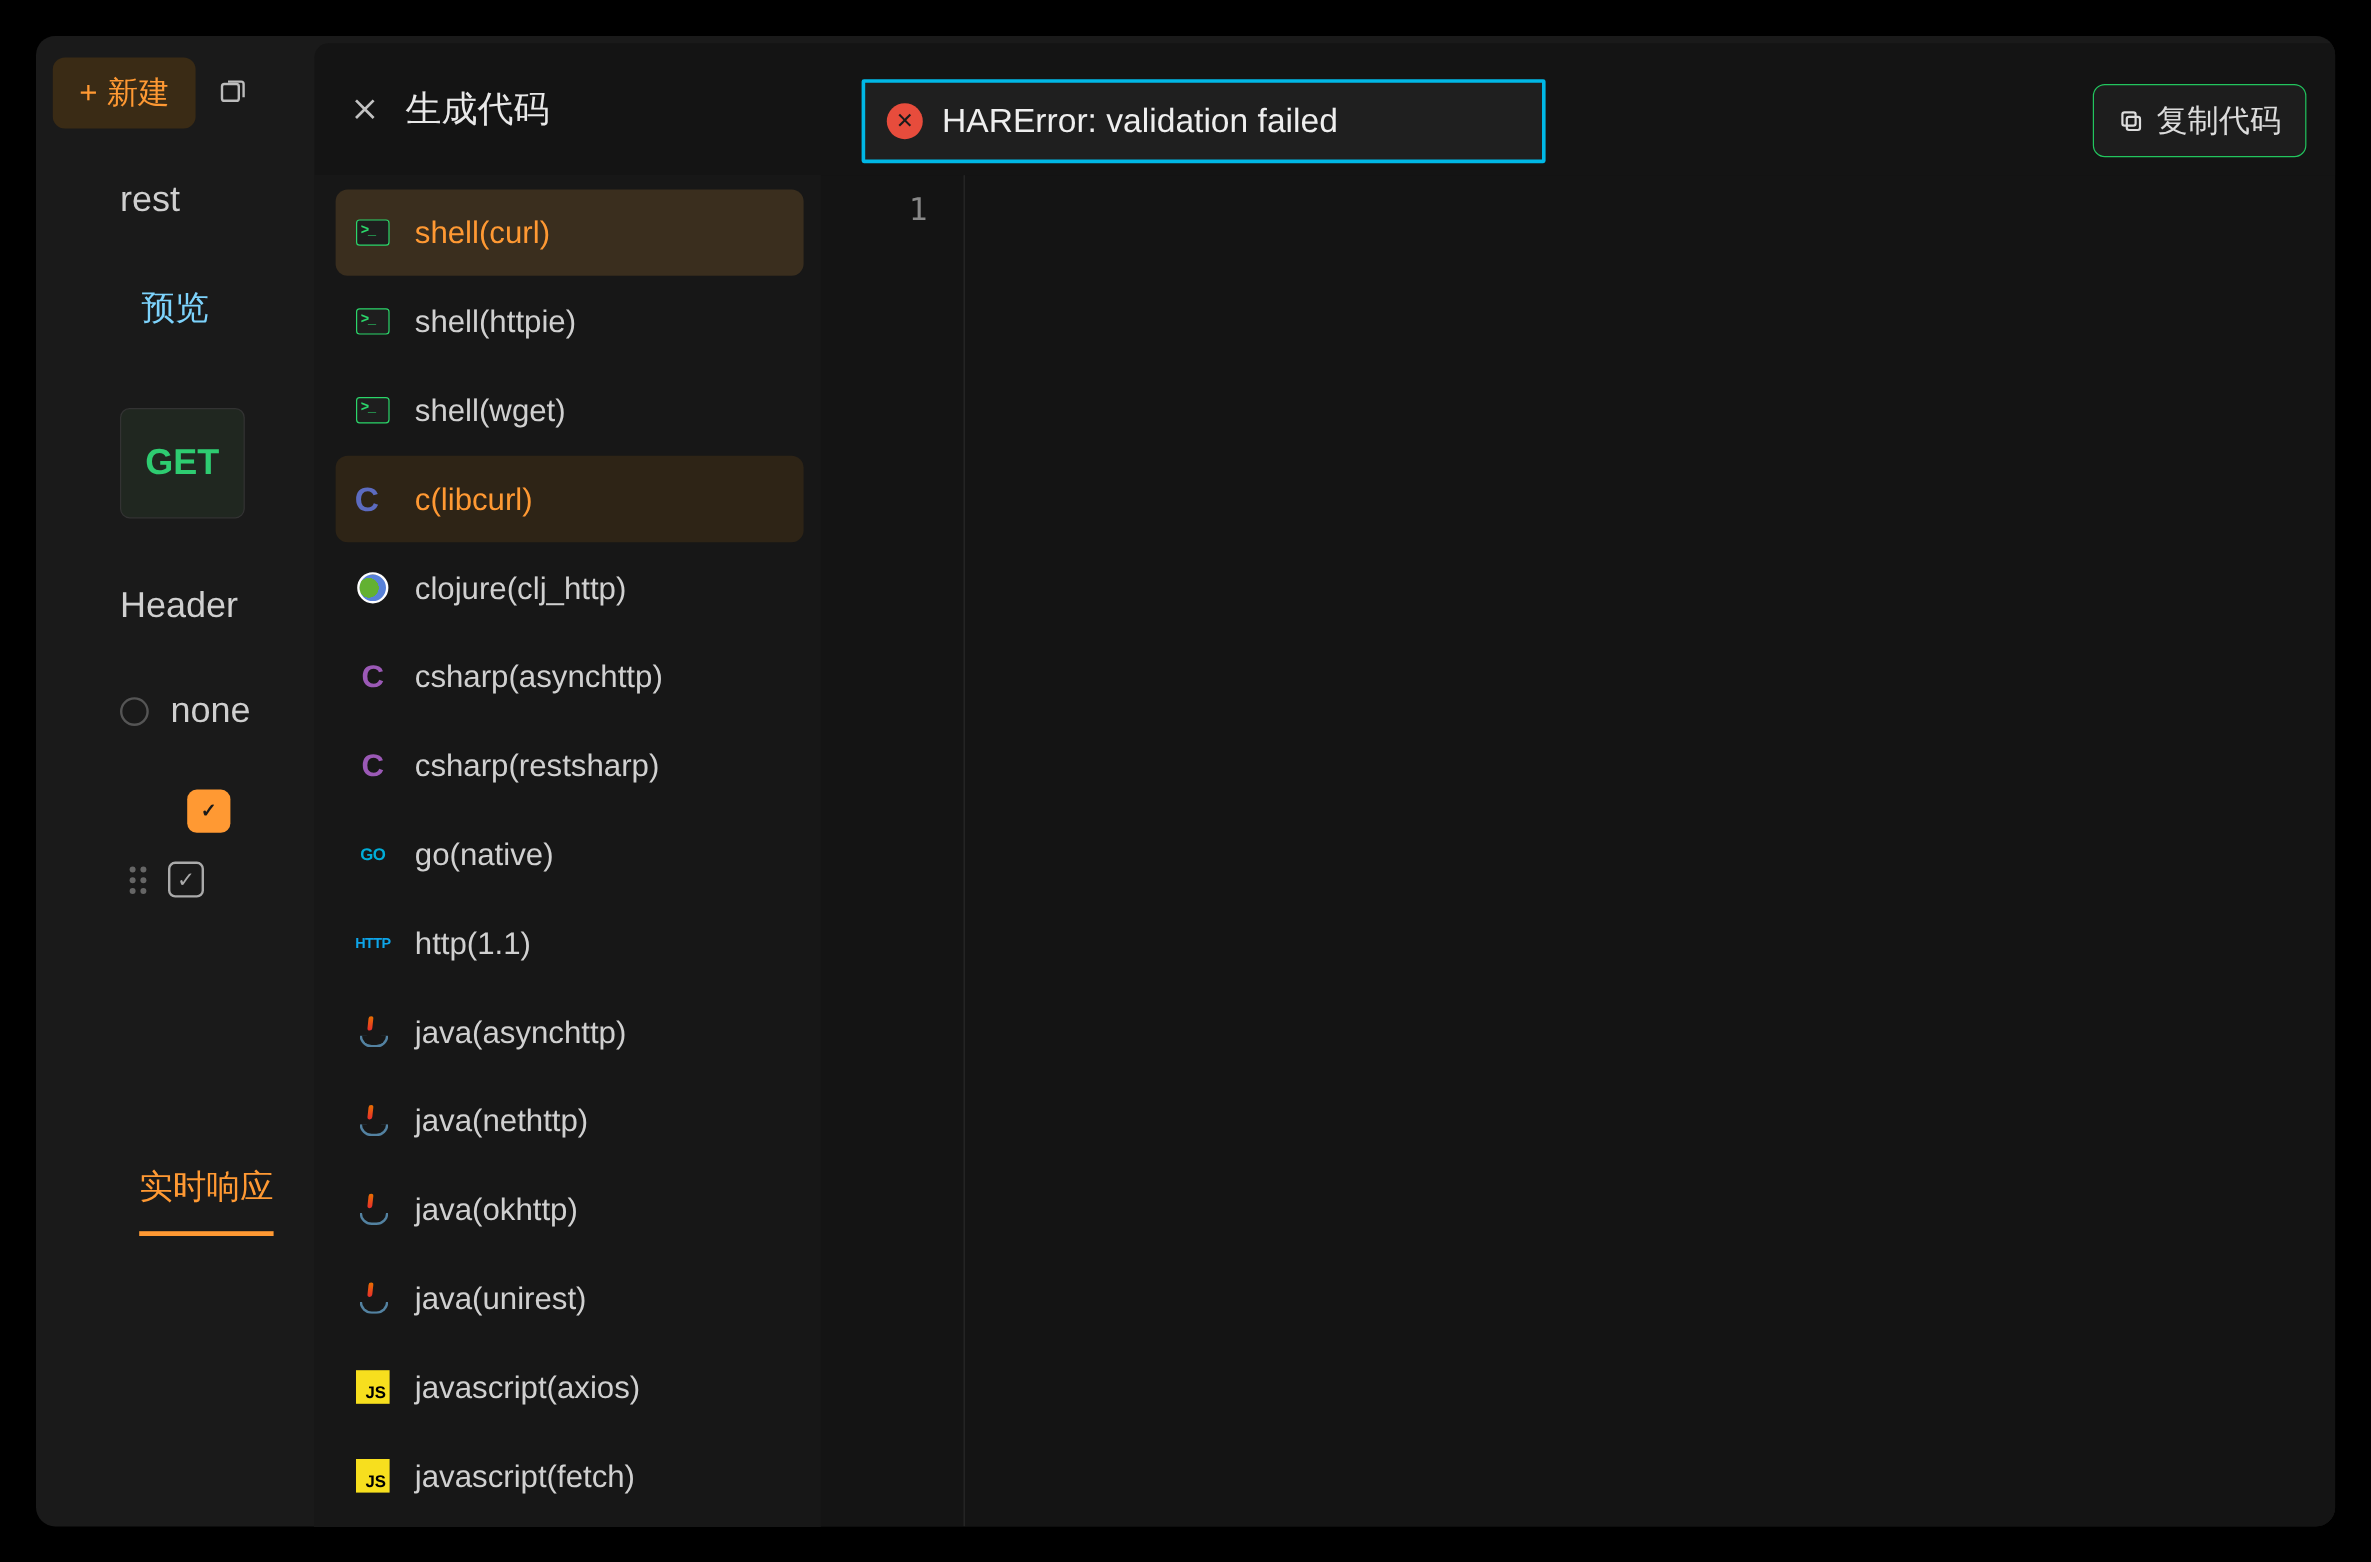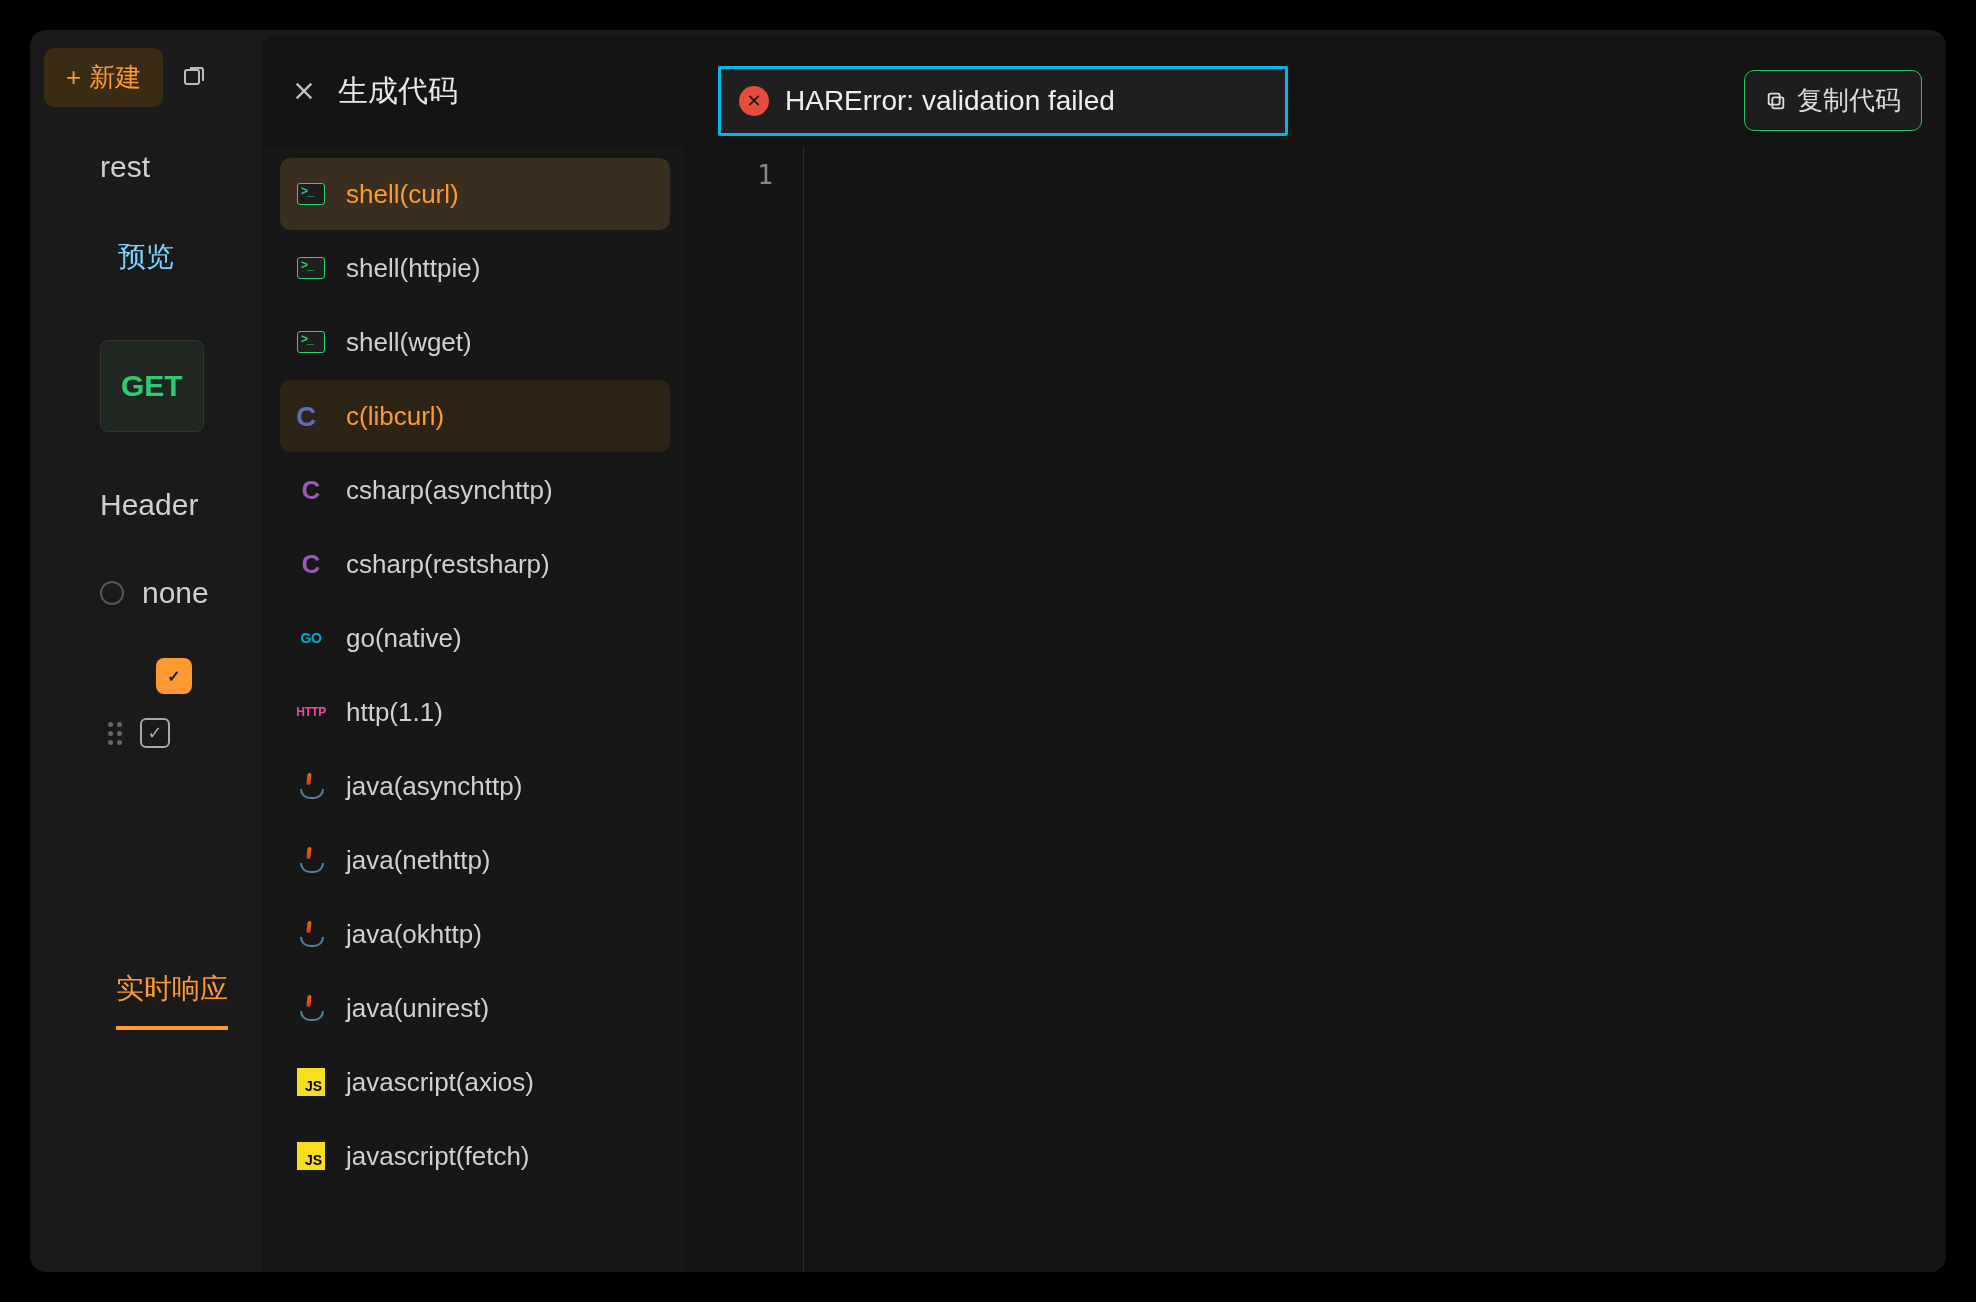--- a/index.html
+++ b/index.html
@@ -262,21 +262,21 @@
     font-weight: 900;
   }
   .icon-clojure {
     width: 26px; height: 26px;
     border-radius: 50%;
     background: radial-gradient(circle at 35% 50%, #63b132 45%, #5881d8 46%);
     border: 2px solid #fff;
   }
   .icon-csharp { font-size: 26px; color: #9b59b6; font-weight: 800; }
   .icon-go { font-size: 14px; color: #00ADD8; font-weight: 800; letter-spacing: -0.5px; text-align: right; }
-  .icon-http { font-size: 12px; color: #ec4899; font-weight: 700; letter-spacing: -0.5px; }
+  .icon-http { font-size: 12px; color: #0ea5e9; font-weight: 700; letter-spacing: -0.5px; }
   .icon-java {
     width: 26px; height: 30px;
     position: relative;
   }
   .icon-java::before {
     content: "";
     position: absolute;
     bottom: 2px; left: 2px;
     width: 20px; height: 8px;
     border: 2px solid #5382a1;
@@ -406,20 +406,26 @@
             <span>shell(wget)</span>
           </div>
           <div class="lang-item hover">
             <span class="lang-icon">
               <span class="icon-c">C</span>
             </span>
             <span>c(libcurl)</span>
           </div>
           <div class="lang-item">
             <span class="lang-icon">
+              <span class="icon-clojure"></span>
+            </span>
+            <span>clojure(clj_http)</span>
+          </div>
+          <div class="lang-item">
+            <span class="lang-icon">
               <span class="icon-csharp">C</span>
             </span>
             <span>csharp(asynchttp)</span>
           </div>
           <div class="lang-item">
             <span class="lang-icon">
               <span class="icon-csharp">C</span>
             </span>
             <span>csharp(restsharp)</span>
           </div>

